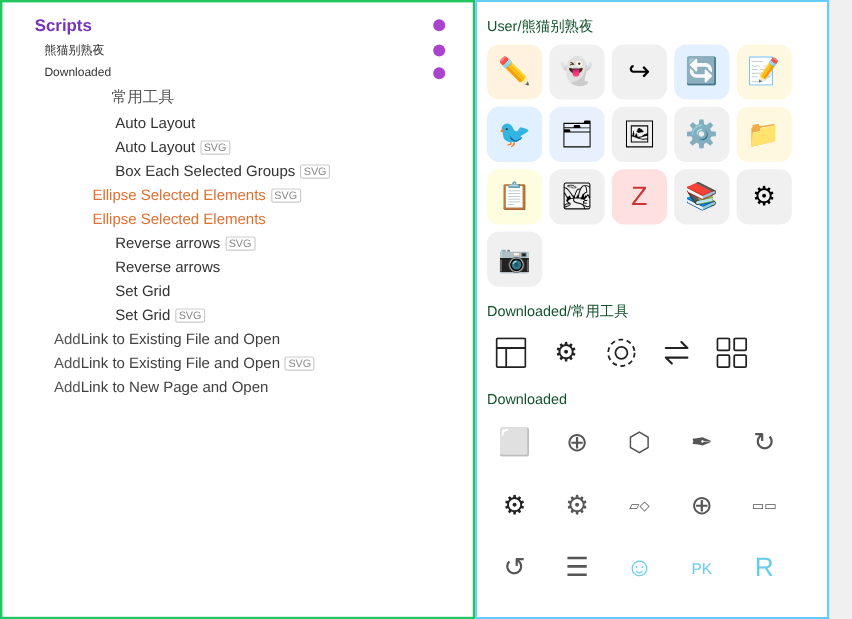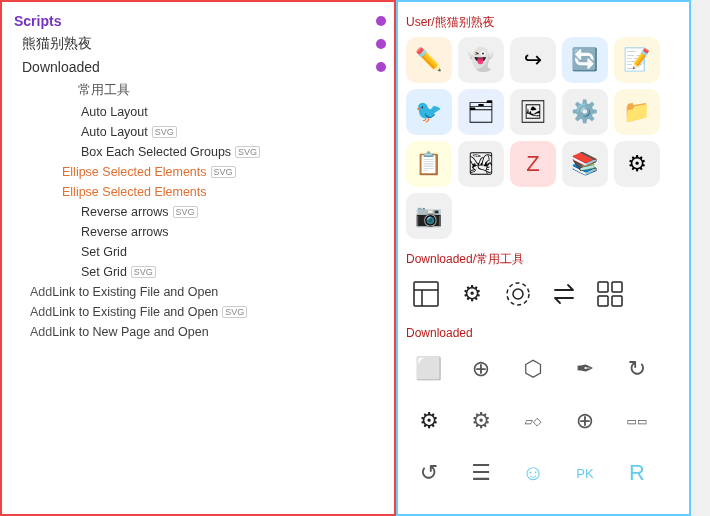--- a/index.html
+++ b/index.html
@@ -9,45 +9,45 @@
       font-family: -apple-system, BlinkMacSystemFont, 'Segoe UI', sans-serif;
       background: #f0f0f0;
       display: flex;
       overflow: hidden;
     }
 
     
     .left-panel {
       width: 396px;
       min-height: 516px;
-      border: 2px solid #ef4444;
+      border: 2px solid #22c55e;
       background: #fff;
       overflow-y: auto;
-      padding: 8px 0;
+      padding: 8px 15px;
     }
 
     .tree-item {
       display: flex;
       align-items: center;
       padding: 3px 8px;
       cursor: pointer;
       white-space: nowrap;
     }
 
     .bullet {
       width: 10px;
       height: 10px;
       border-radius: 50%;
       background: #aa44cc;
       margin-left: auto;
       flex-shrink: 0;
     }
 
     .level-0 { padding-left: 12px; font-size: 14px; font-weight: 600; color: #7733bb; }
-    .level-1 { padding-left: 20px; font-size: 14px; color: #333; }
+    .level-1 { padding-left: 20px; font-size: 10px; color: #333; }
     .level-2 { padding-left: 28px; font-size: 13px; color: #555; margin-left: 48px; }
     .level-3 { padding-left: 60px; font-size: 12.5px; color: #333; margin-left: 19px; }
     .level-3-orange { padding-left: 60px; font-size: 12.5px; color: #e07030; text-align: center; }
     .level-2-link { padding-left: 28px; font-size: 12.5px; color: #555; }
     .link-blue { color: #404040; }
 
     .svg-badge {
       display: inline-block;
       font-size: 9px;
       color: #888;
@@ -64,21 +64,21 @@
       width: 295px;
       min-height: 516px;
       border: 2px solid #66ccff;
       background: #fff;
       overflow-y: auto;
       padding: 8px;
     }
 
     .section-label {
       font-size: 12px;
-      color: #b91c1c;
+      color: #14532d;
       margin-bottom: 6px;
       margin-top: 4px;
     }
 
     .icon-grid {
       display: flex;
       flex-wrap: wrap;
       gap: 6px;
       margin-bottom: 12px;
     }

